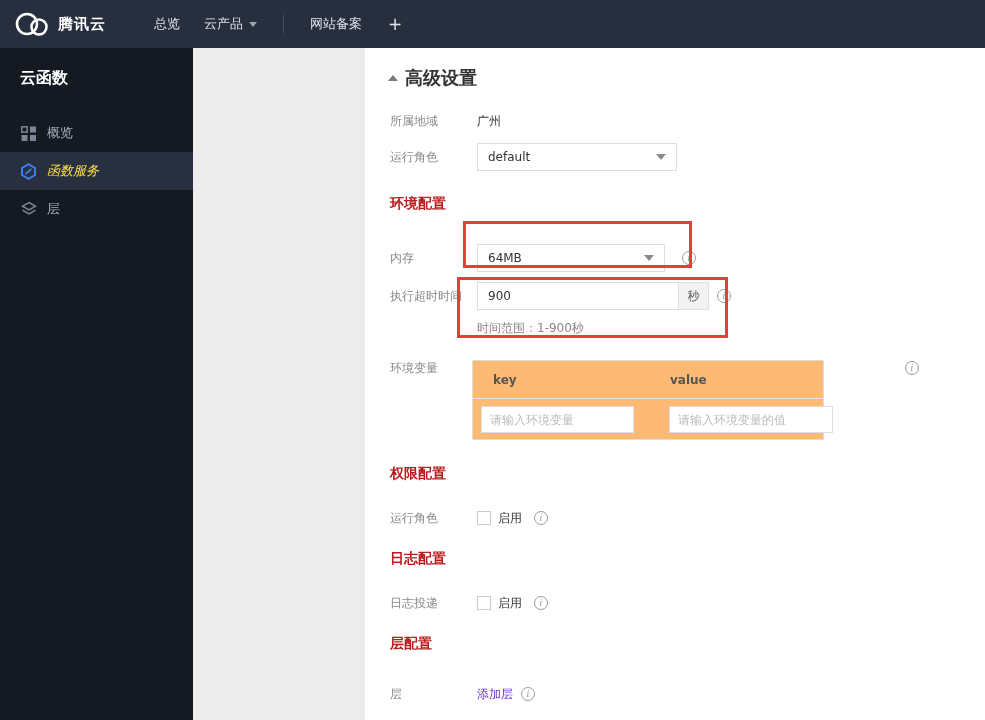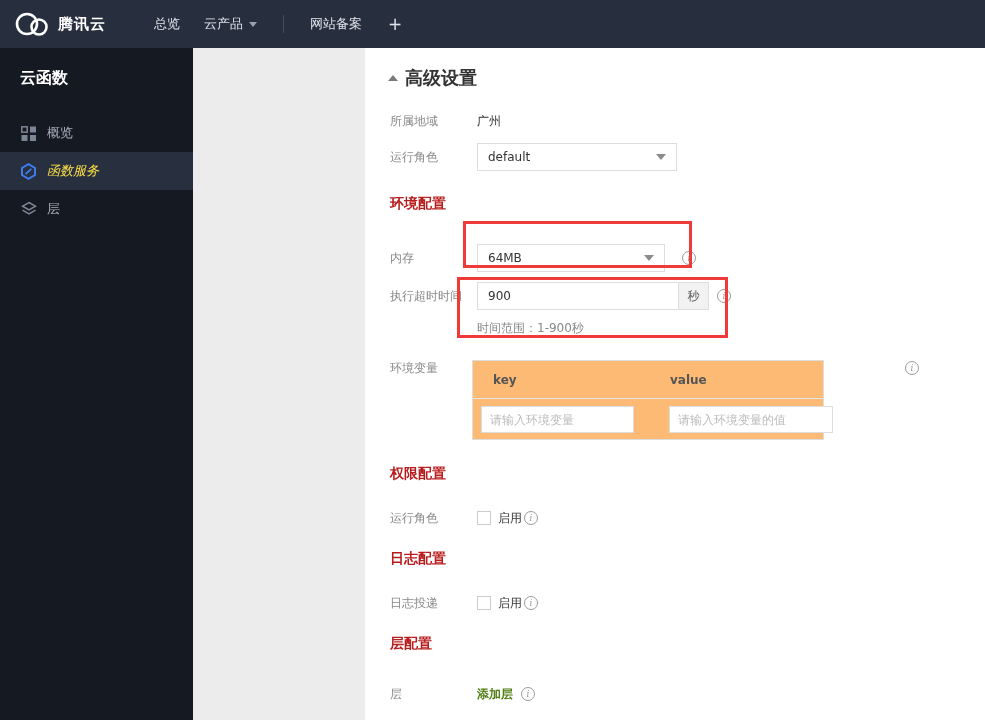--- a/index.html
+++ b/index.html
@@ -110,23 +110,23 @@
   .env-inputs { position:relative; height:41px; }
   .env-input { position:absolute; top:7px; height:27px; border:1px solid #ddd; padding:0 8px; font-size:12px; color:#333; outline:none; font-family:"DejaVu Sans","Liberation Sans",sans-serif; }
   .env-input::placeholder, .txt-input::placeholder { color:#bbb; }
   .env-input.key { left:8px; width:153px; }
   .env-input.val { left:196px; width:164px; }
 
   .checkbox {
     width:14px; height:14px; border:1px solid #ccc; background:#fff;
     flex:none; cursor:pointer;
   }
-  .cb-label { margin-left:7px; margin-right:2px; color:#333; }
-
-  .link { color:#4d7c0f; cursor:pointer;font-weight:bold; }
+  .cb-label { margin-left:7px; margin-right:12px; color:#333; }
+
+  .link { color:#6d28d9; cursor:pointer; }
 
   
   .hl-box {
     position:absolute; border:3px solid #f03a3a; pointer-events:none; z-index:6;
   }
   .hl-memory { left:98px; top:173px; width:229px; height:47px; }
   .hl-timeout { left:92px; top:229px; width:271px; height:61px; }
 </style>
 </head>
 <body>

